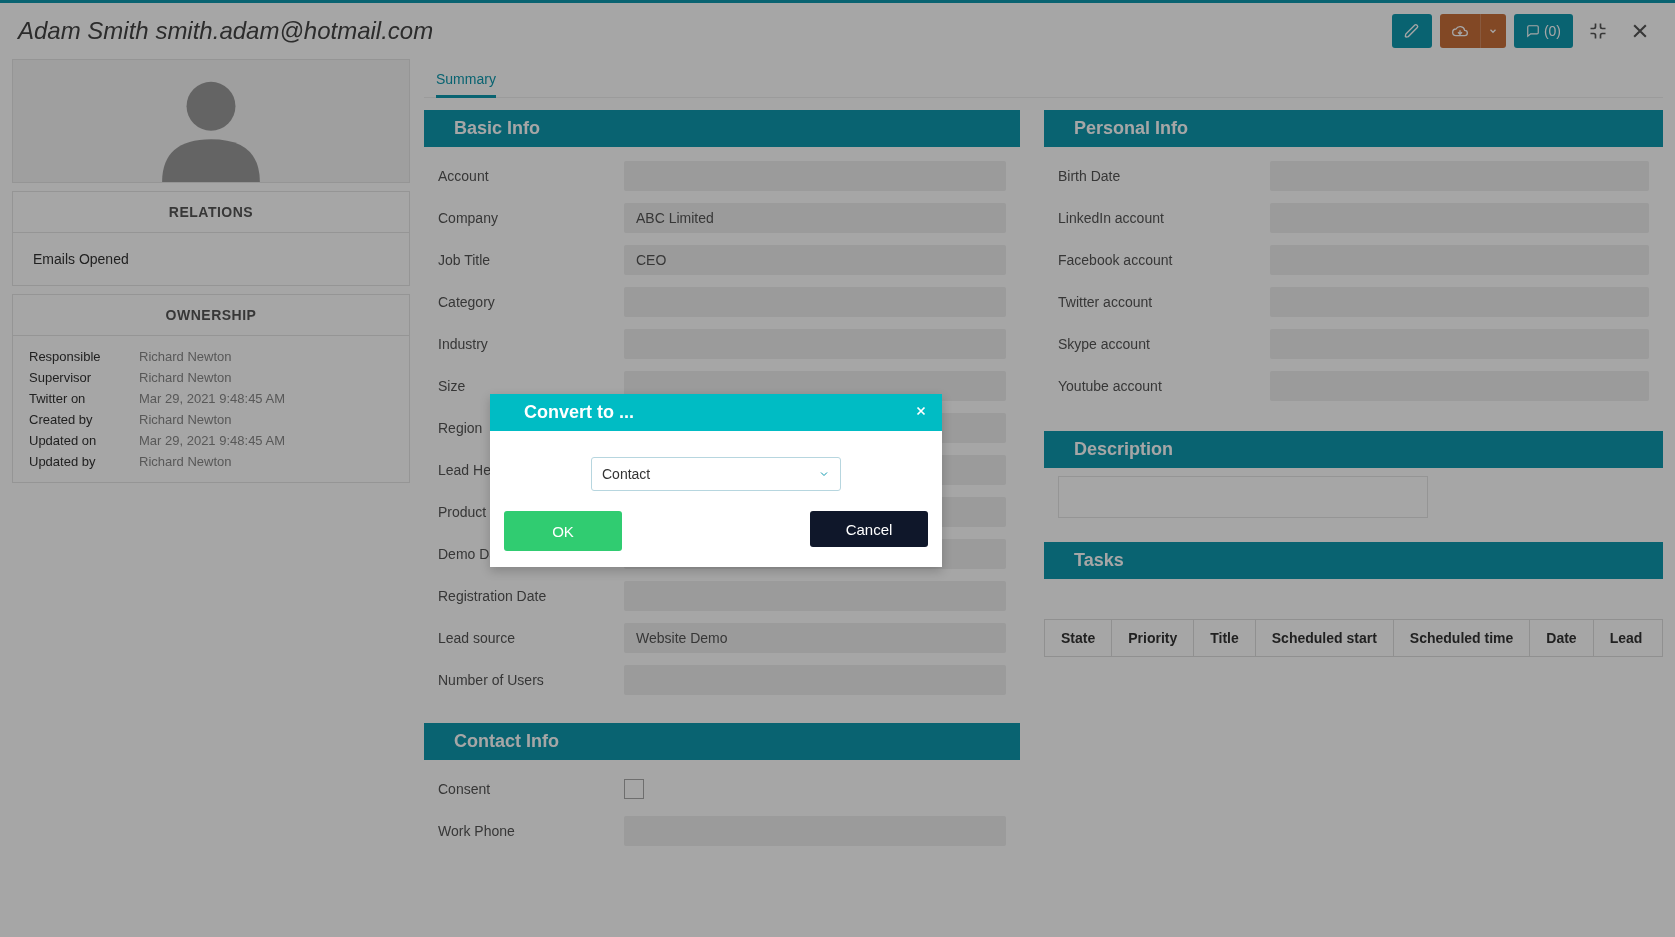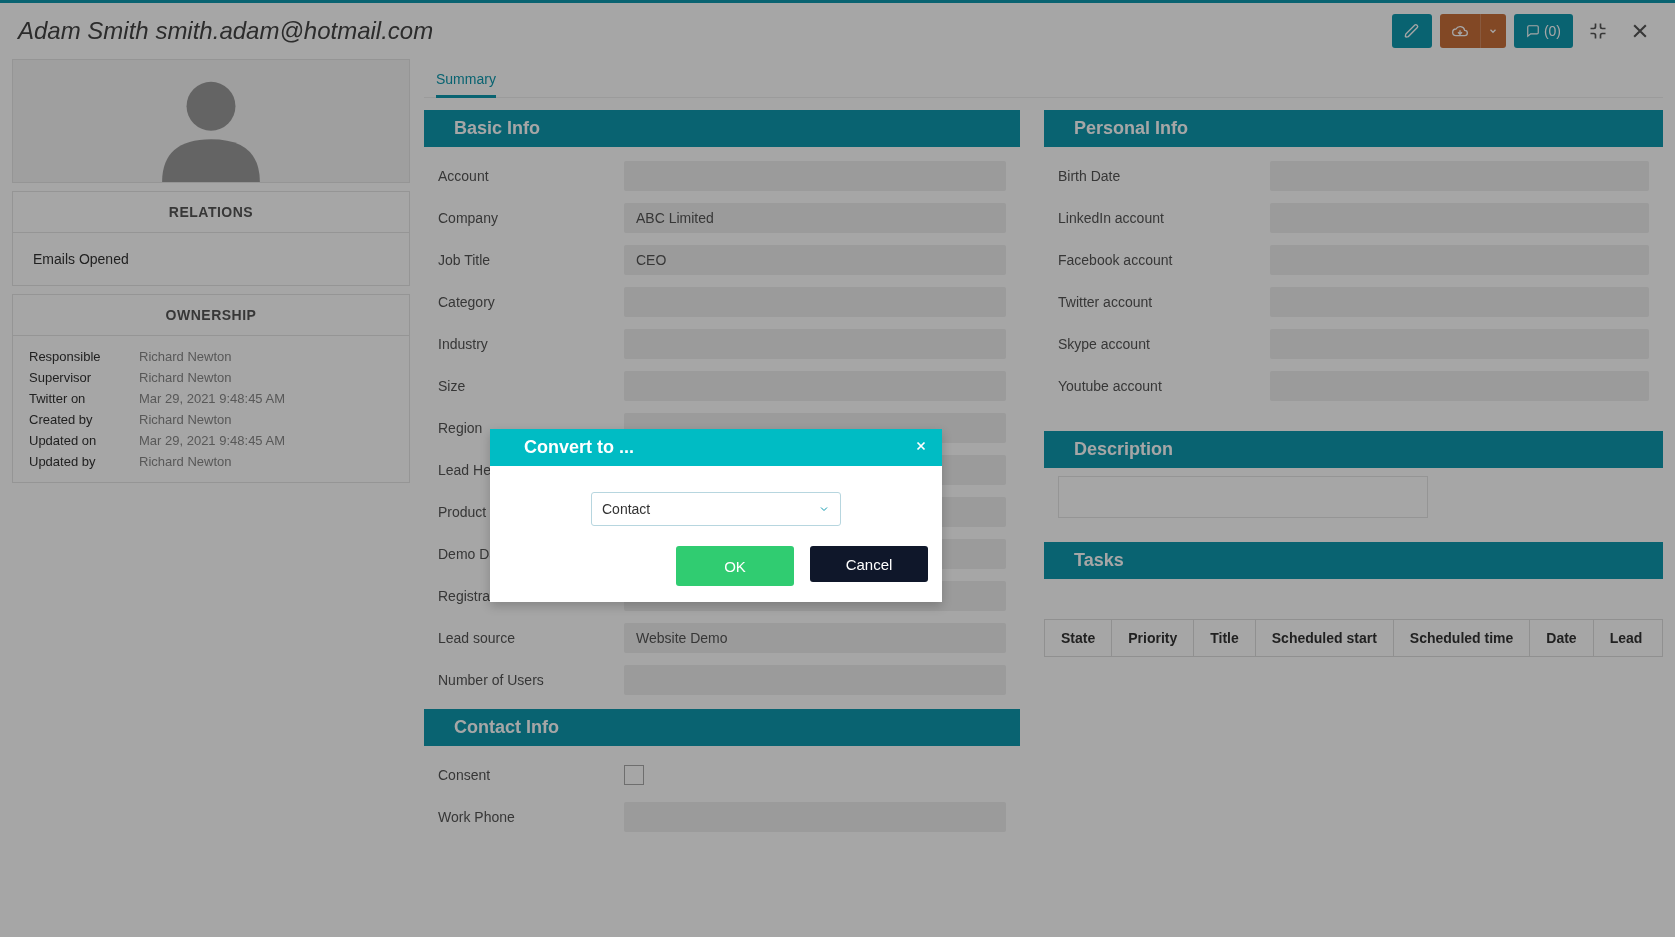--- a/index.html
+++ b/index.html
@@ -102,21 +102,21 @@
   
   .main-col { flex: 1; }
   .tabs { display:flex; gap:24px; border-bottom:1px solid #eee; padding-left:12px; }
   .tab { padding: 12px 0 10px; color:#0e99ae; position:relative; cursor:pointer; font-size:14px; }
   .tab.active::after {
     content:""; position:absolute; left:0; right:0; bottom:-1px;
     height:3px; background:#0e99ae;
   }
 
   .panel-row { display:flex; gap:24px; align-items:flex-start; margin-top:12px; }
-  .panel-left { width:596px; flex:0 0 596px; display:flex; flex-direction:column; }
+  .panel-left { width:596px; flex:0 0 596px; display:flex; flex-direction:column; gap:14px; }
   .panel-right { flex:1; display:flex; flex-direction:column; gap:16px; }
 
   .section-header {
     background: #0e99ae;
     color: #fff;
     font-size:18px;
     font-weight:600;
     padding: 8px 30px;
   }
   .section-body { padding: 8px 14px; }
@@ -162,21 +162,21 @@
     background: rgba(0,0,0,0.35);
     z-index: 100;
     display:flex;
     align-items:flex-start;
     justify-content:flex-start;
   }
 
   
   .modal {
     position: absolute;
-    top: 429px; left: 490px;
+    top: 394px; left: 490px;
     width: 452px;
     background:#fff;
     z-index: 200;
     box-shadow: 0 4px 10px rgba(0,0,0,0.2);
   }
   .modal-header {
     background:#00bcc4;
     color:#fff;
     font-size:18px;
     font-weight:600;
@@ -189,21 +189,21 @@
     width: 250px;
     border:1px solid #b7d6df;
     border-radius:3px;
     padding: 8px 10px;
     font-size:14px;
     display:flex; justify-content:space-between; align-items:center;
     cursor:pointer;
     color:#333;
   }
   .modal-footer {
-    display:flex; justify-content:flex-end; gap:16px;
+    display:flex; justify-content:space-between; gap:16px;
     padding: 14px 14px 16px;
   }
   .btn-ok { background:#30cc71; width:118px; height:40px; font-size:15px; }
   .btn-cancel { background:#0f172a; width:118px; height:36px; font-size:15px; }
 </style>
 </head>
 <body>
 
 <div class="page-wrapper">
 

